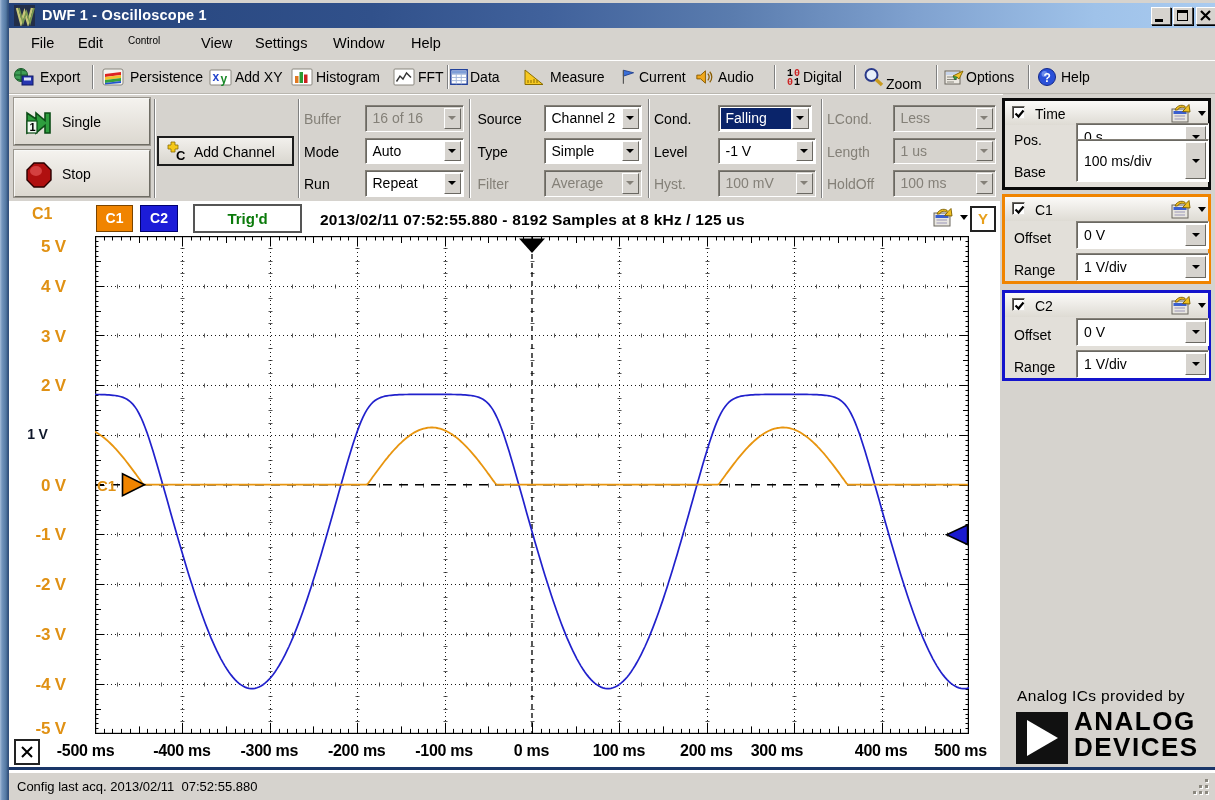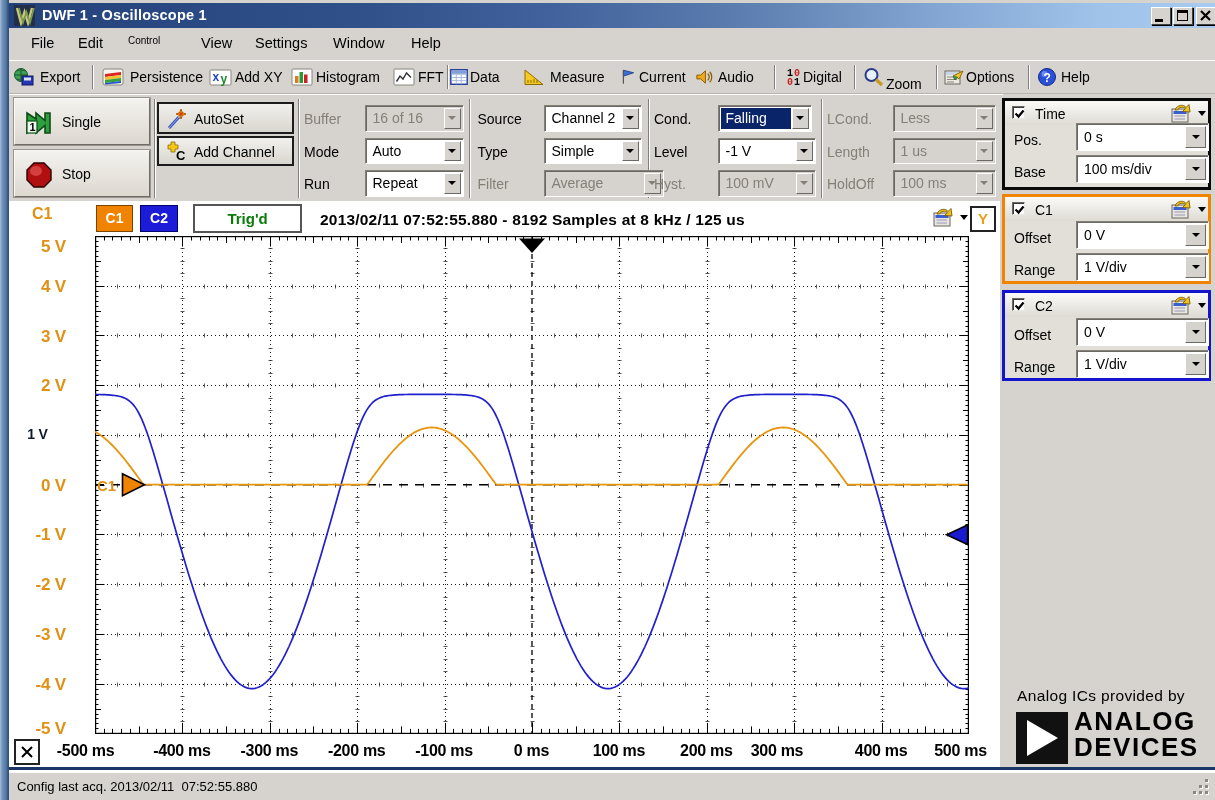--- a/index.html
+++ b/index.html
@@ -148,31 +148,20 @@
         </svg></div>
       <div class="abs" style="left:47px;top:15px">Single</div>
     </div>
 <div class="btn3" style="left:5px;top:55px;width:136px;height:47px">
       <div class="abs" style="left:10px;top:9px"><svg width="28" height="30" viewBox="0 0 28 28">
           <polygon points="9,2 19,2 26,9 26,19 19,26 9,26 2,19 2,9" fill="#b01010" stroke="#2a0000" stroke-width="1.4"></polygon>
           <ellipse cx="11" cy="10" rx="6" ry="5" fill="#e05050" opacity="0.75"></ellipse>
         </svg></div>
       <div class="abs" style="left:47px;top:15px">Stop</div>
     </div>
-<div class="blkbtn" style="left:148px;top:7px;width:137px;height:32px">
-      <div class="abs" style="left:8px;top:4px"><svg width="22" height="22" viewBox="0 0 22 22">
-          <path d="M2 20 L12 9" stroke="#3a57c0" stroke-width="3"></path>
-          <path d="M2 20 L12 9" stroke="#8fa3e8" stroke-width="1"></path>
-          <g transform="translate(14,6)">
-            <path d="M0 -5 L1.4 -1.4 L5 0 L1.4 1.4 L0 5 L-1.4 1.4 L-5 0 L-1.4 -1.4 Z" fill="#f5a81c" stroke="#b05c00"></path>
-            <circle r="1.8" fill="#e03800"></circle>
-          </g>
-        </svg></div>
-      <div class="abs" style="left:35px;top:7px">AutoSet</div>
-    </div>
 <div class="blkbtn" style="left:148px;top:41px;width:137px;height:30px">
       <div class="abs" style="left:8px;top:3px"><svg width="22" height="22" viewBox="0 0 22 22">
           <g transform="translate(1,1)">
             <path d="M3 0 H7 V3 H10 V7 H7 V10 H3 V7 H0 V3 H3 Z" fill="#f5c818" stroke="#8a6d00" stroke-width="0.8"></path>
           </g>
           <text x="9" y="19" font-size="13" font-weight="bold" fill="#000">C</text>
         </svg></div>
       <div class="abs" style="left:35px;top:6px">Add Channel</div>
     </div>
 <div class="abs groove" style="left:144.5px;top:4px;width:2px;height:99px"></div>
@@ -199,21 +188,21 @@
 <div class="lab" style="left:468.5px;top:49px">Type</div>
 <div class="lab dlab" style="left:468.5px;top:81px">Filter</div>
 <div class="combo" style="left:534.5px;top:10px;width:98px;height:26.5px">
       <div class="txt">Channel 2</div>
       <div class="arw"></div>
     </div>
 <div class="combo" style="left:534.5px;top:42.5px;width:98px;height:26.5px">
       <div class="txt">Simple</div>
       <div class="arw"></div>
     </div>
-<div class="combo dis" style="left:534.5px;top:75px;width:120px;height:26.5px">
+<div class="combo dis" style="left:534.5px;top:75px;width:98px;height:26.5px">
       <div class="txt">Average</div>
       <div class="arw"></div>
     </div>
 <div class="lab" style="left:645px;top:16px">Cond.</div>
 <div class="lab" style="left:645px;top:49px">Level</div>
 <div class="lab dlab" style="left:645px;top:81px">Hyst.</div>
 <div class="combo" style="left:708.5px;top:10px;width:94px;height:26.5px">
       <div class="abs" style="left:2px;top:2px;right:20px;bottom:2px;background:#0a246a"></div>
       <div class="txt" style="color:#fff;z-index:2">Falling</div>
       <div class="arw"></div>
@@ -327,21 +316,21 @@
         <path d="M3.5 13 H14 M3.5 16 H14" stroke="#9a96b8" stroke-width="1.2"></path>
         <path d="M4 7 C6 1.5 13 1 15 4.5 L18 1.5 L19 9 L11.5 8.5 L14.5 5.5 C12 3.5 8 4 6.5 7 Z" fill="#f0c020" stroke="#7a5c00" stroke-width="0.9"></path>
       </svg></div>
     <div class="abs" style="left:193px;top:10px;width:0;height:0;border:4.5px solid transparent;border-top:5px solid #000"></div>
 <div class="lab" style="left:9px;top:31px">Pos.</div>
 <div class="lab" style="left:9px;top:63px">Base</div>
 <div class="combo" style="left:71px;top:22px;width:133px;height:28px">
       <div class="txt">0 s</div>
       <div class="arw" style="width:21px"></div>
     </div>
-<div class="combo" style="left:71px;top:54px;width:133px;height:28px">
+<div class="combo" style="left:71px;top:38px;width:133px;height:43px">
       <div class="txt">100 ms/div</div>
       <div class="arw" style="width:21px"></div>
     </div>
 </div>
 <div class="panelbox" style="top:194px;height:90px;border:3px solid #f08400">
     <div class="phead"></div>
     <div class="cbx" style="left:7px;top:5px">
       <svg width="11" height="11">
         <path d="M1.5,5.5 L4.5,8.5 L9.5,2.5" stroke="#000" stroke-width="2.2" fill="none"></path>
       </svg>

